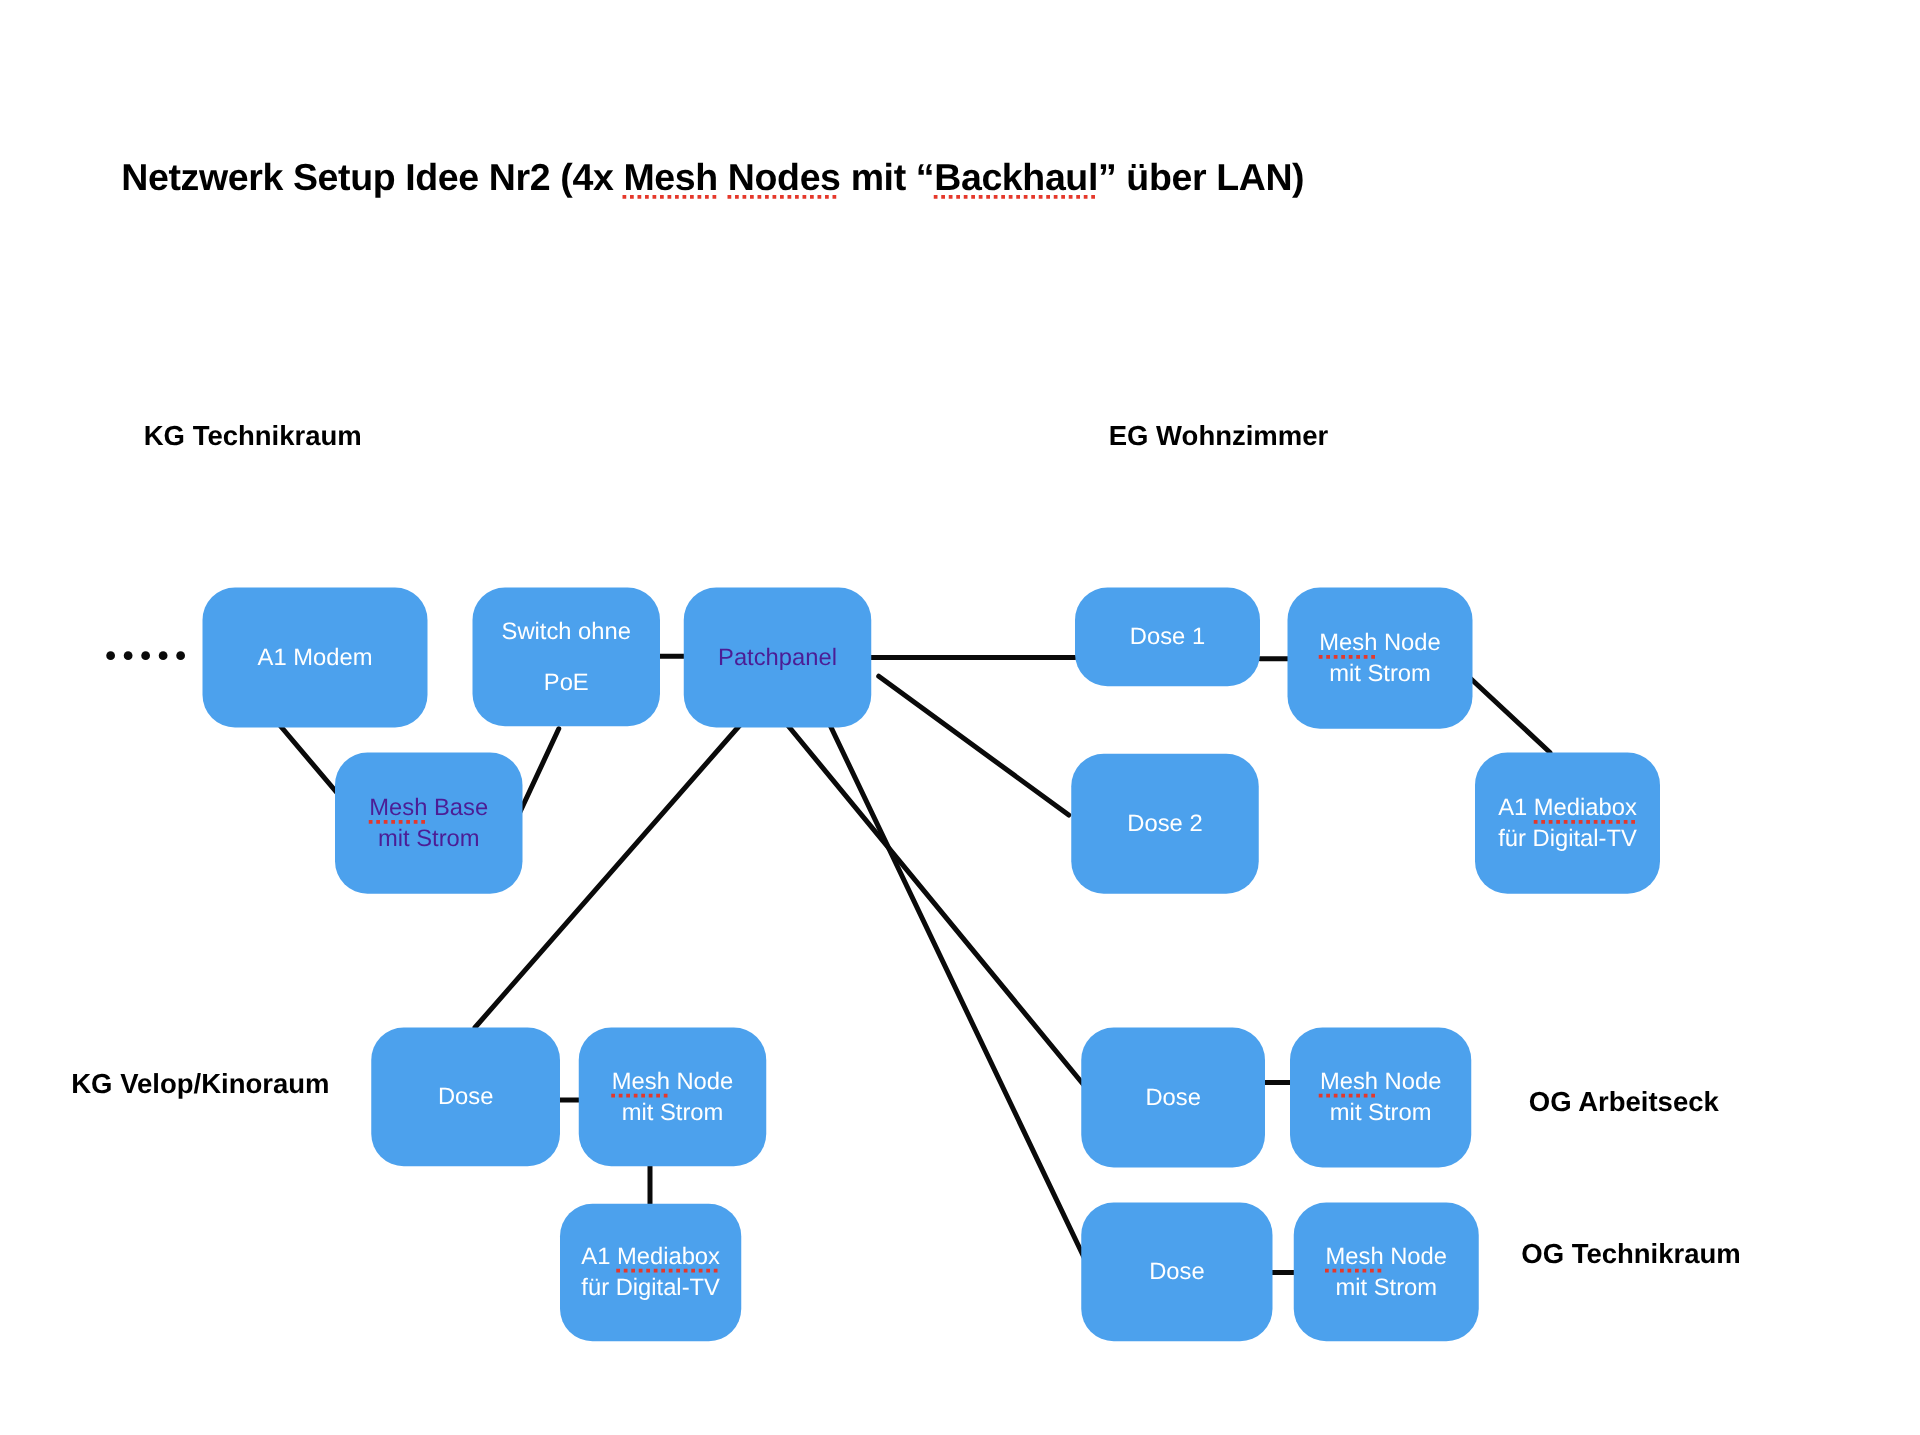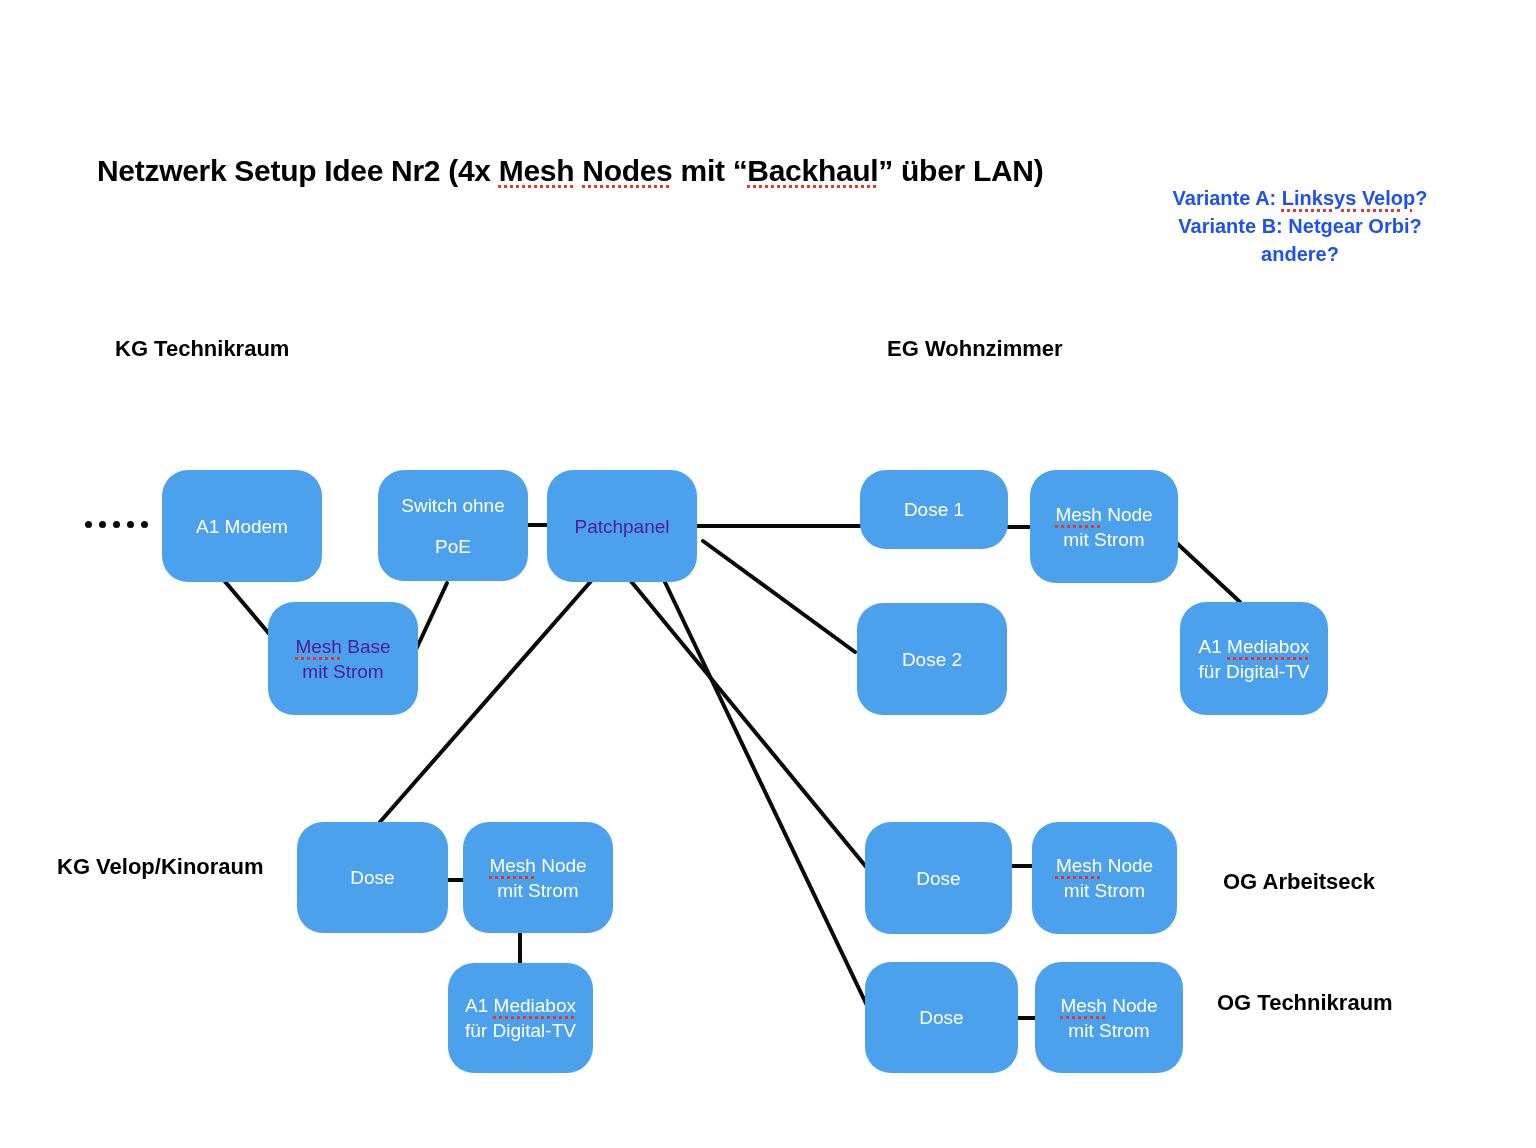--- a/index.html
+++ b/index.html
@@ -2,21 +2,21 @@
 <html><head>
 <meta charset="utf-8">
 <style>
   html,body{margin:0;padding:0;background:#ffffff;}
   .canvas{
     position:relative;width:1536px;height:1148px;background:#ffffff;overflow:hidden;
     font-family:"Liberation Sans","DejaVu Sans",sans-serif;
   }
   .title{
     position:absolute;left:97px;top:126px;font-size:30px;font-weight:700;color:#000;
-    white-space:nowrap;letter-spacing:-0.3px;margin-top:28px;
+    white-space:nowrap;letter-spacing:-0.3px;
   }
   .notes{
     position:absolute;left:1140px;top:184px;width:320px;text-align:center;
     font-size:20px;font-weight:700;line-height:28px;
   }
   .slabel{
     position:absolute;font-size:22px;font-weight:700;color:#000;white-space:nowrap;
   }
   .node{
     position:absolute;border-radius:26px;color:#fff;
@@ -47,41 +47,36 @@
       <line x1="630" y1="580" x2="872" y2="874" stroke="#0a0a0a" stroke-width="4" stroke-linecap="round"></line>
       <line x1="663" y1="578" x2="873" y2="1018" stroke="#0a0a0a" stroke-width="4" stroke-linecap="round"></line>
       <line x1="1008" y1="527" x2="1033" y2="527" stroke="#0a0a0a" stroke-width="4" stroke-linecap="round"></line>
       <line x1="1167" y1="534" x2="1240" y2="602" stroke="#0a0a0a" stroke-width="4" stroke-linecap="round"></line>
       <line x1="438" y1="880" x2="464" y2="880" stroke="#0a0a0a" stroke-width="4" stroke-linecap="round"></line>
       <line x1="520" y1="932" x2="520" y2="964" stroke="#0a0a0a" stroke-width="4" stroke-linecap="round"></line>
       <line x1="1005" y1="866" x2="1036" y2="866" stroke="#0a0a0a" stroke-width="4" stroke-linecap="round"></line>
       <line x1="1010" y1="1018" x2="1038" y2="1018" stroke="#0a0a0a" stroke-width="4" stroke-linecap="round"></line>
     </svg>
   <div id="title" class="title" style="color: rgb(0, 0, 0);"><span>Netzwerk Setup Idee Nr2 (4x </span><span class="sp" style="text-decoration-color: rgb(229, 56, 43);">Mesh</span><span> </span><span class="sp" style="text-decoration-color: rgb(229, 56, 43);">Nodes</span><span> mit “</span><span class="sp" style="text-decoration-color: rgb(229, 56, 43);">Backhaul</span><span>” über LAN)</span></div>
-  <div id="notes" class="notes" style="color: rgb(30, 81, 238);">
-      <div><span>Variante A: </span><span class="sp" style="text-decoration-color: rgb(229, 56, 43);">Linksys</span><span> </span><span class="sp" style="text-decoration-color: rgb(229, 56, 43);">Velop</span><span>?</span></div>
-      <div><span>Variante B: Netgear Orbi?</span></div>
-      <div><span>andere?</span></div>
-    </div>
   <div id="dots" class="dots" style="left: 85px; top: 521px; gap: 7px;">
       <i style="width: 7px; height: 7px;"></i>
       <i style="width: 7px; height: 7px;"></i>
       <i style="width: 7px; height: 7px;"></i>
       <i style="width: 7px; height: 7px;"></i>
       <i style="width: 7px; height: 7px;"></i>
     </div>
   <div id="slabels">
       <div class="slabel" style="left: 115px; top: 336px;">KG Technikraum</div>
       <div class="slabel" style="left: 887px; top: 336px;">EG Wohnzimmer</div>
       <div class="slabel" style="left: 57px; top: 854px;">KG Velop/Kinoraum</div>
       <div class="slabel" style="left: 1223px; top: 869px;">OG Arbeitseck</div>
       <div class="slabel" style="left: 1217px; top: 990px;">OG Technikraum</div>
     </div>
   <div id="nodes">
-      <div class="node" style="left: 162px; top: 470px; width: 160px; height: 112px; background: rgb(76, 161, 237); color: rgb(255, 255, 255);">
+      <div class="node" style="left: 162px; top: 470px; width: 180px; height: 112px; background: rgb(76, 161, 237); color: rgb(255, 255, 255);">
         <div><span>A1 Modem</span></div>
       </div>
       <div class="node" style="left: 378px; top: 470px; width: 150px; height: 111px; background: rgb(76, 161, 237); color: rgb(255, 255, 255); gap: 16px;">
         <div><span>Switch ohne</span></div>
         <div><span>PoE</span></div>
       </div>
       <div class="node" style="left: 547px; top: 470px; width: 150px; height: 112px; background: rgb(76, 161, 237); color: #4c1d95;">
         <div><span>Patchpanel</span></div>
       </div>
       <div class="node" style="left: 860px; top: 470px; width: 148px; height: 79px; background: rgb(76, 161, 237); color: rgb(255, 255, 255);">

